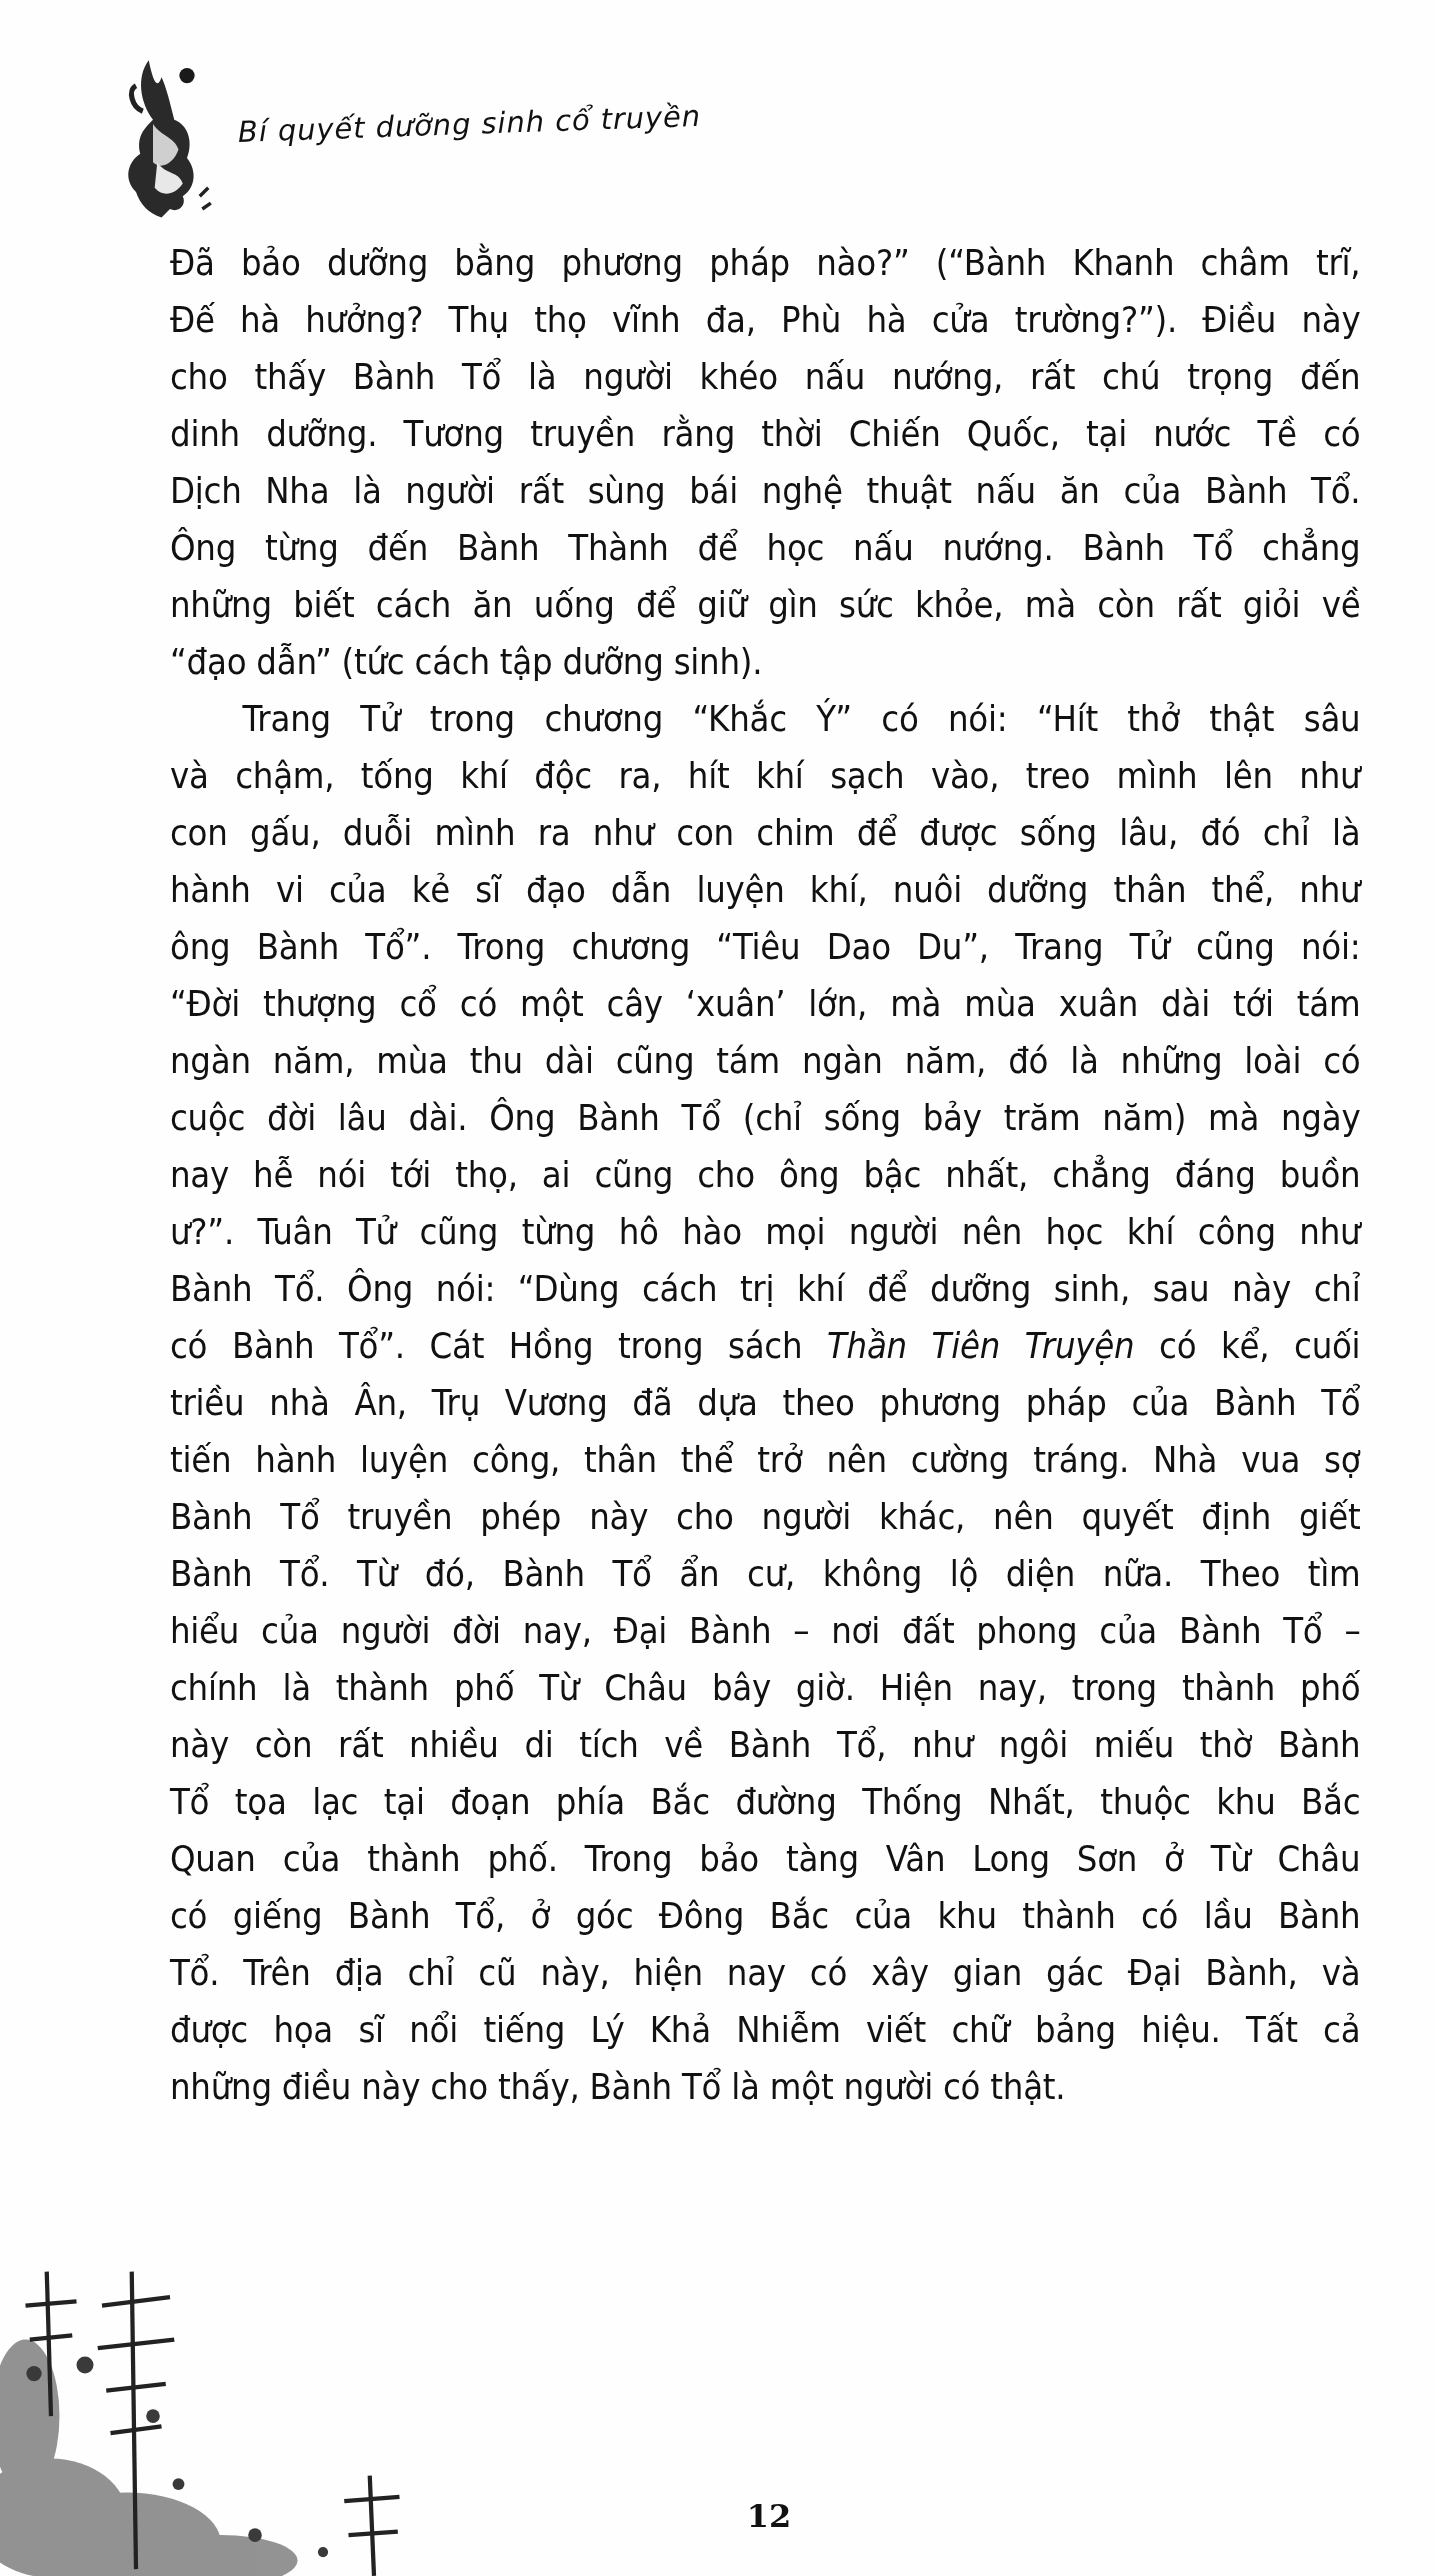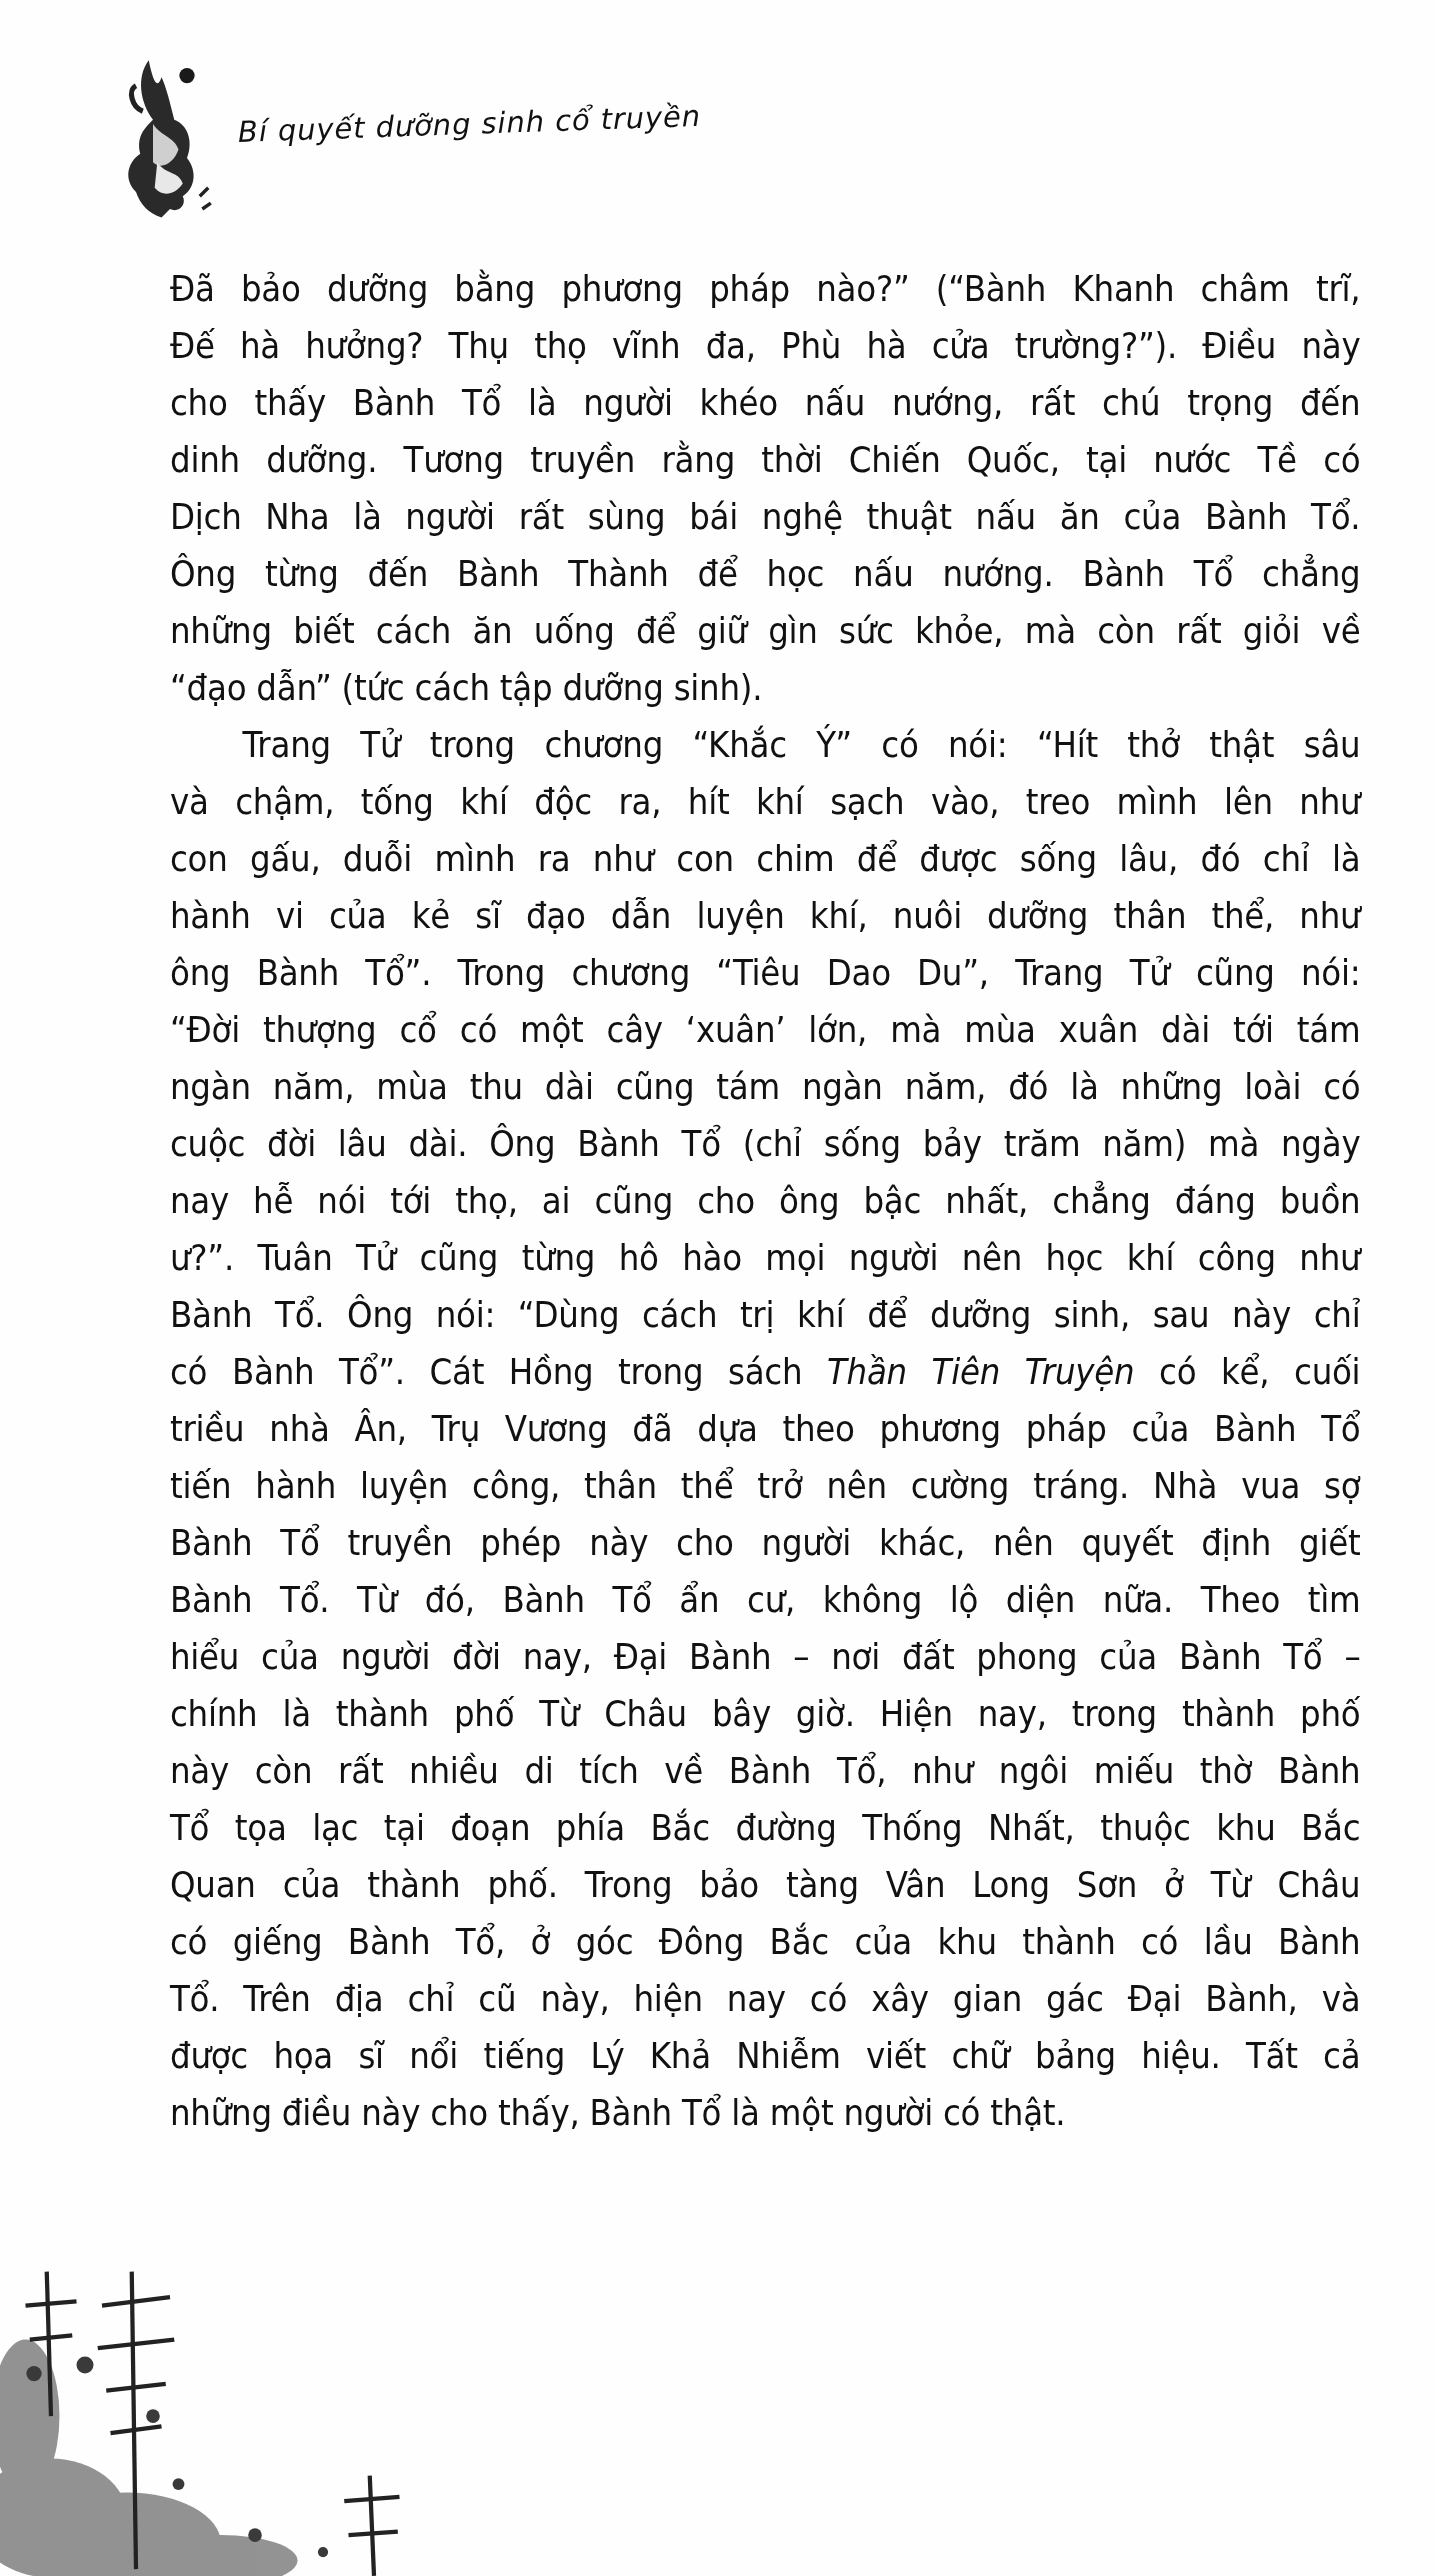--- a/index.html
+++ b/index.html
@@ -4,21 +4,21 @@
 <style>
   html, body { margin:0; padding:0; background:#fdfdfd; }
   body { width:1436px; height:2576px; position:relative; overflow:hidden;
          font-family:"DejaVu Sans", "Liberation Sans", sans-serif; color:#111; }
   .page { position:absolute; left:0; top:0; width:1436px; height:2576px; background:#fefefe; }
   .header { position:absolute; left:102px; top:34px; height:187px; width:681px; }
   .header-icon { position:absolute; left:0; top:8.5px; width:119px; height:179px; }
   .header-title { position:absolute; left:136px; top:81px; font-family:"DejaVu Sans", sans-serif;
                   font-size:29px; font-style:italic; letter-spacing:0.9px; color:#111;
                   transform:rotate(-2deg); transform-origin:left center; }
-  .body { position:absolute; left:170px; top:261px; width:1191px; }
+  .body { position:absolute; left:170px; top:235px; width:1191px; }
   .line { display:block; height:57px; line-height:57px; font-size:35px;
           white-space:nowrap; text-align:justify; text-align-last:justify; letter-spacing:-0.3px;
           transform:scaleX(0.93); transform-origin:left center; width:1280px; }
   .line.last { text-align-last:left; }
   .line.indent { padding-left:78px; width:1202px; }
   .page-number { position:absolute; left:0; width:1436px; top:2497px; text-align:center;
                  font-family:"DejaVu Serif", serif; font-weight:bold; font-size:32px; padding-left:102px; box-sizing:border-box; }
   .decor { position:absolute; left:0; top:2161px; width:442px; height:415px; }
   em { font-style:italic; }
 </style>
@@ -97,14 +97,15 @@
     <g fill="#3a3a3a">
       <circle cx="100" cy="240" r="10"></circle>
         <circle cx="180" cy="300" r="8"></circle>
       <circle cx="40" cy="250" r="9"></circle>
         <circle cx="210" cy="380" r="7"></circle>
       <circle cx="300" cy="440" r="8"></circle>
         <circle cx="380" cy="460" r="6"></circle>
     </g>
   </svg>
 
+  <div class="page-number">12</div>
 </div>
 
 
 </body></html>

